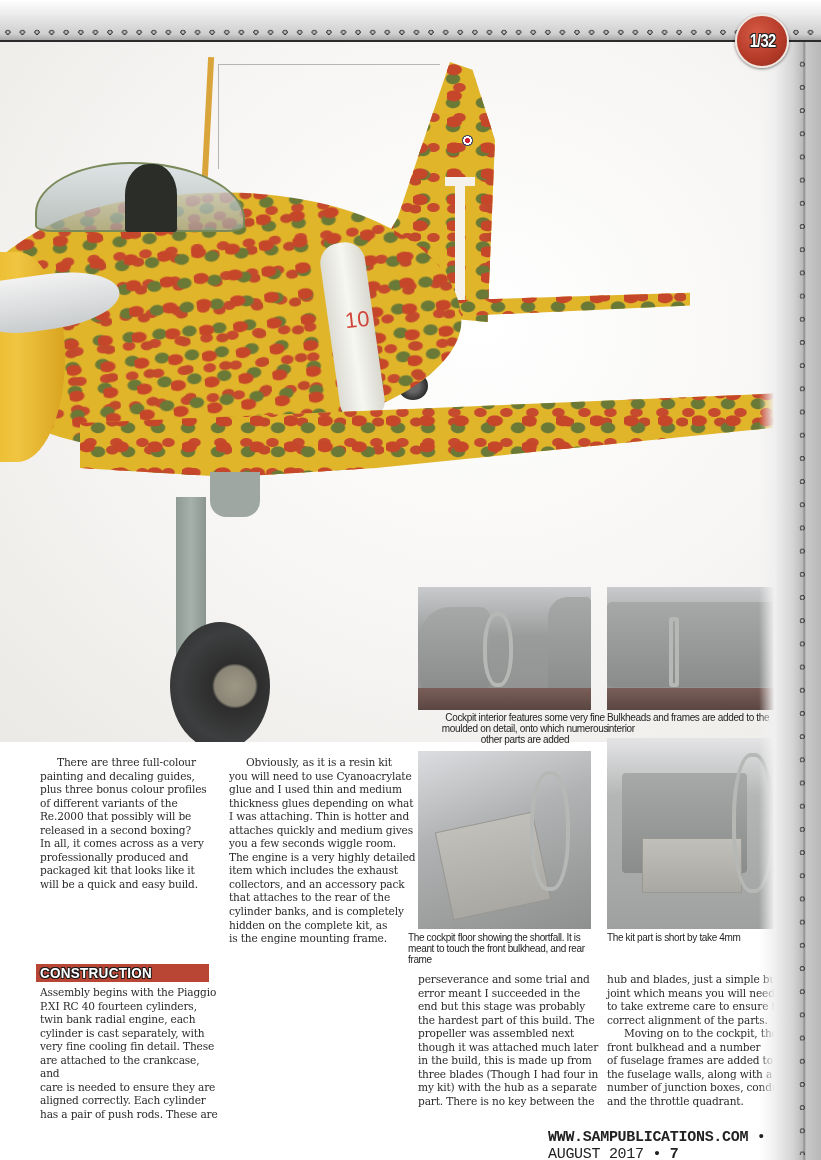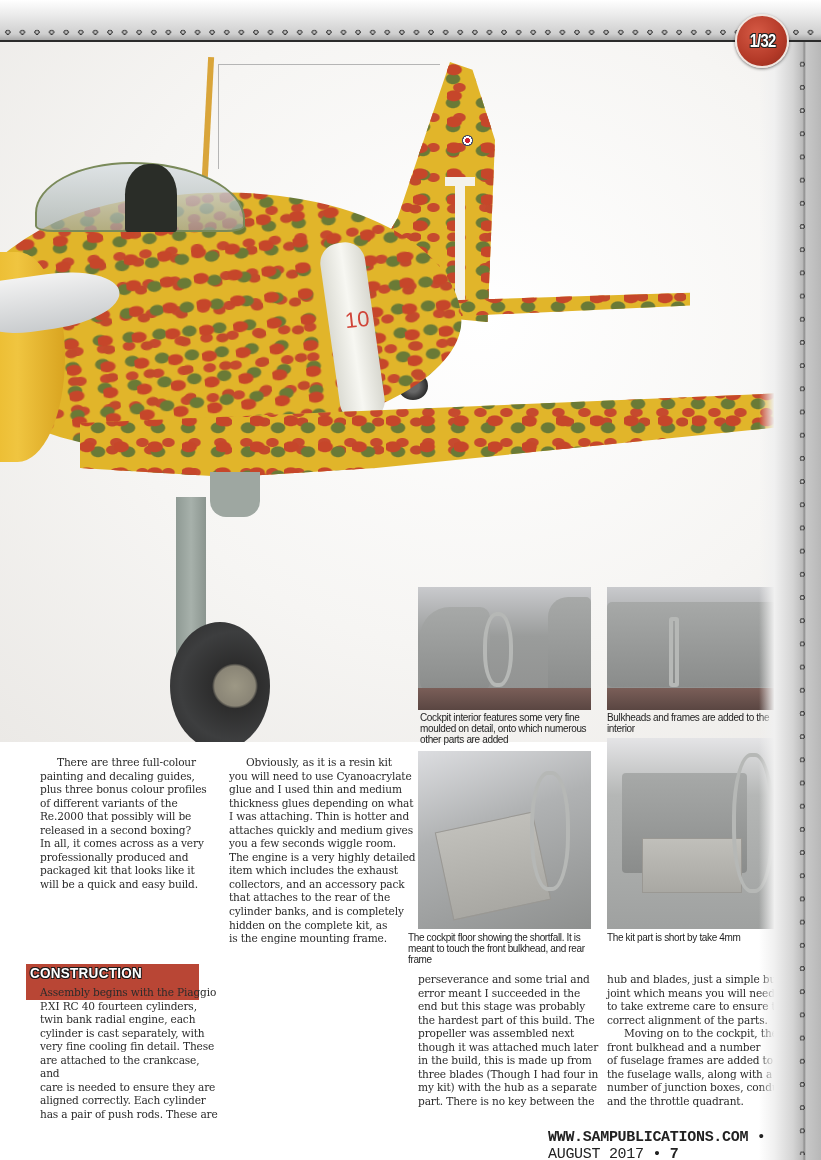--- a/index.html
+++ b/index.html
@@ -173,21 +173,21 @@
 
     
     .col {
       position: absolute; font-size: 10.6px; line-height: 13.55px; color: #2b2b2b;
       letter-spacing: -0.15px; z-index: 3;
     }
     .col p { margin: 0; white-space: pre-line; }
     .col p.indent { text-indent: 17px; }
 
     .section-head {
-      position: absolute; left: 26px; top: 964px; width: 173px; height: 36px;
+      position: absolute; left: 36px; top: 964px; width: 173px; height: 18px;
       background: #b94635; z-index: 3; padding-left: 44px;
     }
     .section-head span {
       position: absolute; left: 4px; top: 0px;
       font-family: "Liberation Sans", sans-serif; font-weight: bold; font-size: 15px; line-height: 18px;
       color: #ffffff; letter-spacing: 0.3px;
       text-shadow: -1px -1px 0 #1a1a1a, 1px -1px 0 #1a1a1a, -1px 1px 0 #1a1a1a, 1px 1px 0 #1a1a1a;
       transform: scaleX(0.9); transform-origin: left center; display: inline-block;
     }
 
@@ -231,21 +231,21 @@
   <div class="gear-leg"></div>
   <div class="wheel"></div>
 </div>
 
 <div class="photo" style="left:418px; top:587px; width:173px; height:123px;">
   <div class="shape1" style="left:2px; top:20px; width:70px; height:85px;"></div>
   <div class="shape2" style="left:65px; top:25px; width:30px; height:75px;"></div>
   <div class="shape1" style="left:130px; top:10px; width:43px; height:95px; border-radius:20px 5px 5px 5px;"></div>
   <div class="lower"></div>
 </div>
-<div class="caption" style="left:420px; top:712px; width:178px;">Cockpit interior features some very fine moulded on detail, onto which numerous other parts are added</div>
+<div class="caption" style="left:436px; top:712px; width:178px;text-align:center;">Cockpit interior features some very fine moulded on detail, onto which numerous other parts are added</div>
 
 <div class="photo" style="left:607px; top:587px; width:173px; height:123px;">
   <div class="shape1" style="left:0px; top:15px; width:173px; height:85px; border-radius:5px;"></div>
   <div class="shape2" style="left:62px; top:30px; width:10px; height:70px; border-radius:3px;"></div>
   <div class="lower"></div>
 </div>
 <div class="caption" style="left:607px; top:712px; width:180px;">Bulkheads and frames are added to the interior</div>
 
 <div class="photo" style="left:418px; top:751px; width:173px; height:178px; background:linear-gradient(160deg,#dcdde0 0%,#b0b2b3 40%,#8e908f 100%);">
   <div class="floor" style="left:25px; top:70px; width:100px; height:90px; transform:rotate(-12deg);"></div>

